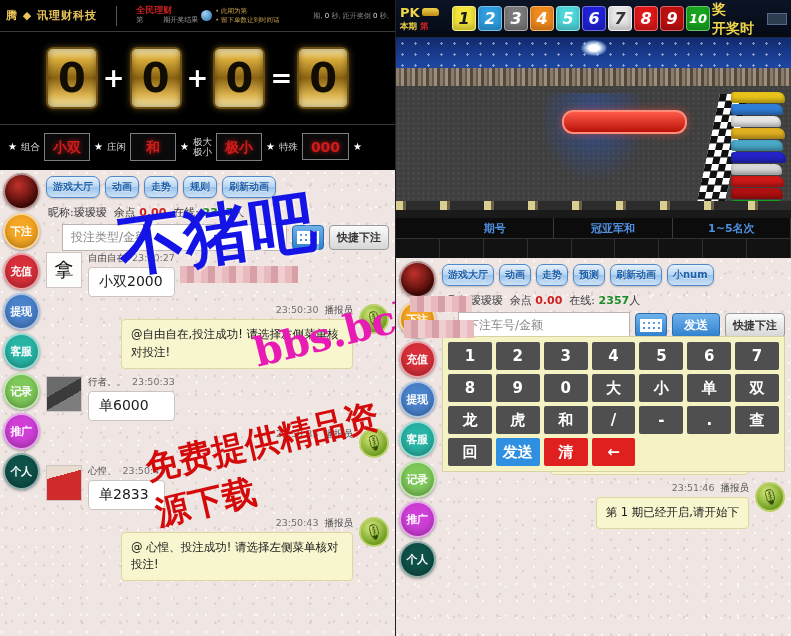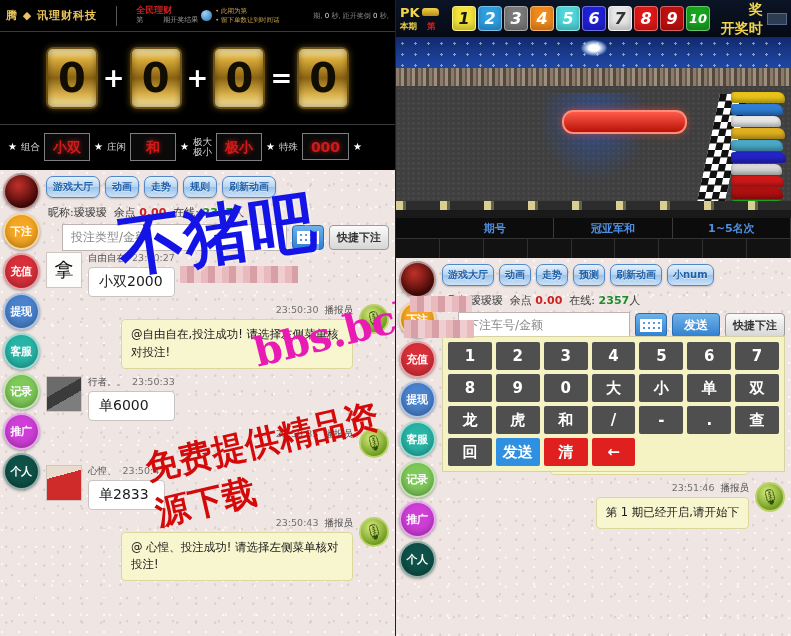--- a/index.html
+++ b/index.html
@@ -127,27 +127,27 @@
   .meta { font-size: 9.5px; color: #6f6f6f; margin-bottom: 2px; white-space: nowrap; }
   .meta .nm { color: #4a4a4a; margin-top: 8px; }
   .bub { border: 1px solid #c9c3c1; background: #fff; border-radius: 4px;
          padding: 5px 10px; font-size: 14px; color: #1a1a1a; }
   .bub.sys { background: #f8f6cf; border-color: #ddd79d; font-size: 11.5px;
              line-height: 1.55; padding: 6px 9px; max-width: 232px; }
 
   
   .pk-head { height: 38px; background: linear-gradient(180deg,#0b1426,#050a14);
              display: flex; align-items: center; gap: 2px; padding: 0 4px;
-             border-bottom: 1px solid #1b2a44; text-align: right; }
+             border-bottom: 1px solid #1b2a44; }
   .pk-left { display: flex; flex-direction: column; gap: 1px; flex: none; width: 46px; }
   .pk-title { color: #f0d44a; font-size: 13px; font-weight: bold; display: flex;
               align-items: center; gap: 2px; }
   .pk-car { width: 17px; height: 8px; border-radius: 3px 4px 2px 2px;
             background: linear-gradient(180deg,#f2d14e,#b88b12); }
-  .pk-sub { color: #f0d44a; font-size: 8.5px; font-weight: bold; display: flex; gap: 10px; }
+  .pk-sub { color: #f0d44a; font-size: 8.5px; font-weight: bold; display: flex; gap: 3px; }
   .pk-sub i { color: #cf2020; font-style: normal; }
   .balls { display: flex; gap: 2px; margin-left: 4px; }
   .ball { width: 24px; height: 25px; border-radius: 4px; display: flex;
           align-items: center; justify-content: center;
           font-size: 16px; font-weight: bold; font-style: italic;
           border: 1px solid rgba(255,255,255,.35);
           box-shadow: inset 0 -4px 6px rgba(0,0,0,.22); }
   .pk-right { margin-left: auto; display: flex; align-items: center; gap: 4px; }
   .pk-rlab { color: #f0d44a; font-size: 14px; font-weight: bold; line-height: 1.35; }
   .pk-timer { width: 22px; height: 12px; background: #2e3c52; border: 1px solid #536a8c; }

